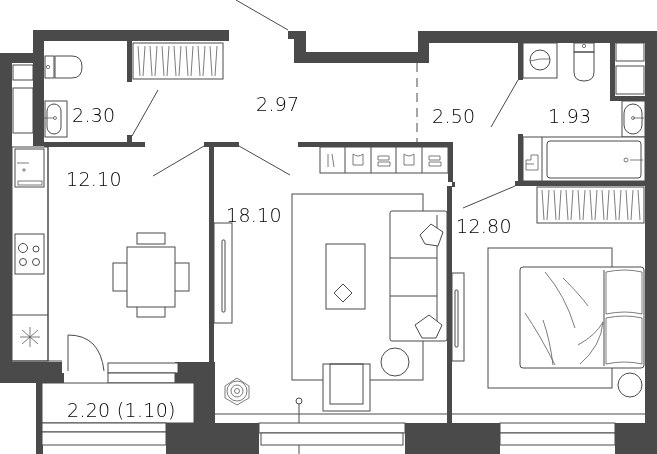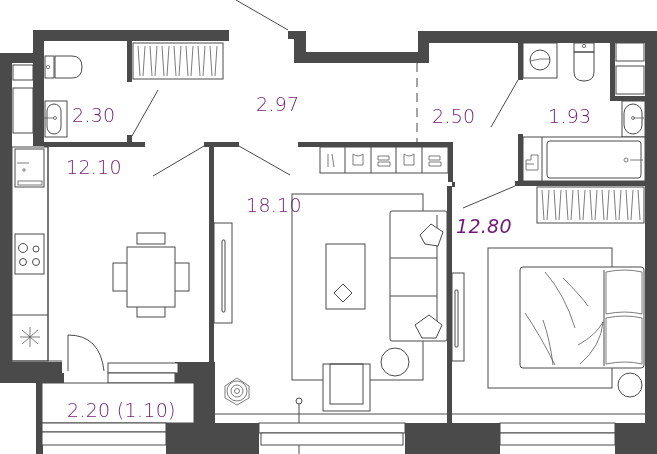--- a/index.html
+++ b/index.html
@@ -2,21 +2,21 @@
 <html><head>
 <meta charset="utf-8">
 <style>
   html, body { margin: 0; padding: 0; background: #ffffff; }
   body { width: 657px; height: 454px; overflow: hidden; position: relative; font-family: "DejaVu Sans", sans-serif; }
   svg { position: absolute; left: 0; top: 0; }
   .wall { fill: #4a4a4a; }
   .ln { fill: none; stroke: #4a4a4a; stroke-width: 1; }
   .ln2 { fill: #fff; stroke: #4a4a4a; stroke-width: 1; }
   .thin { fill: none; stroke: #5a5a5a; stroke-width: 0.8; }
-  .label { position: absolute; color: #701a75; font-size: 19px; font-weight: 300; letter-spacing: 0.3px; font-family: "DejaVu Sans", sans-serif; white-space: nowrap; }
+  .label { position: absolute; color: #000000; font-size: 19px; font-weight: 300; letter-spacing: 0.3px; font-family: "DejaVu Sans", sans-serif; white-space: nowrap; }
 </style>
 </head>
 <body>
 
 <svg width="657" height="454" viewBox="0 0 657 454">
 
   <g>
 
     <rect class="wall" x="33" y="30" width="196" height="11"></rect>
     <rect class="wall" x="33" y="30" width="11" height="32"></rect>
@@ -244,16 +244,16 @@
     <line class="ln" x1="12" y1="361" x2="62" y2="361"></line>
     <line class="ln" x1="214" y1="414" x2="447" y2="414"></line>
     <line class="ln" x1="452" y1="414" x2="645" y2="414"></line>
   </g>
 </svg>
 
 <div class="label" style="left:72px;top:104px;">2.30</div>
 <div class="label" style="left:256px;top:93px;">2.97</div>
 <div class="label" style="left:432px;top:105px;text-align:center;">2.50</div>
 <div class="label" style="left:548px;top:105px;">1.93</div>
-<div class="label" style="left:66px;top:156px;">12.10</div>
-<div class="label" style="left:226px;top:194px;margin-left:20px;">18.10</div>
-<div class="label" style="left:456px;top:215px;font-style:italic;">12.80</div>
+<div class="label" style="left:66px;top:168px;">12.10</div>
+<div class="label" style="left:226px;top:204px;">18.10</div>
+<div class="label" style="left:456px;top:215px;">12.80</div>
 <div class="label" style="left:67px;top:399px;">2.20 (1.10)</div>
 
 </body></html>

